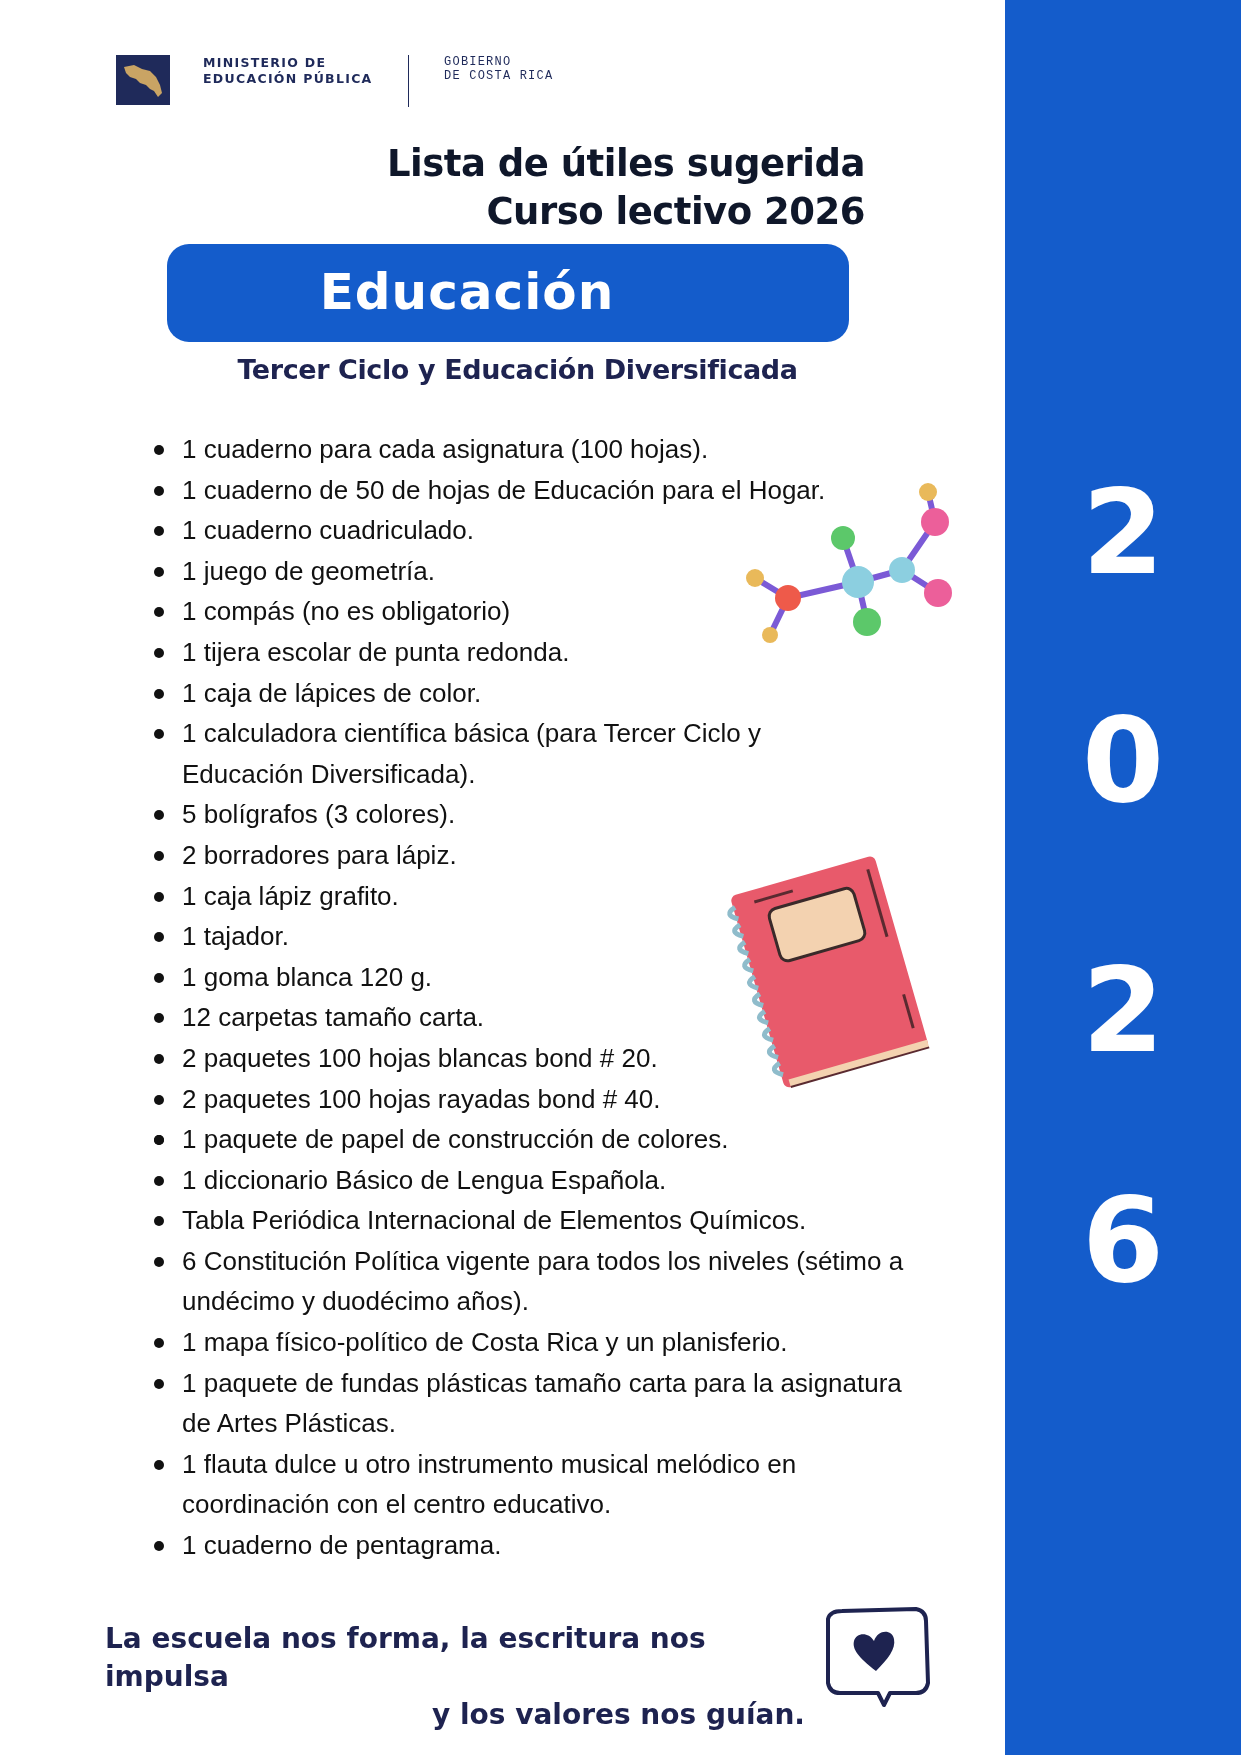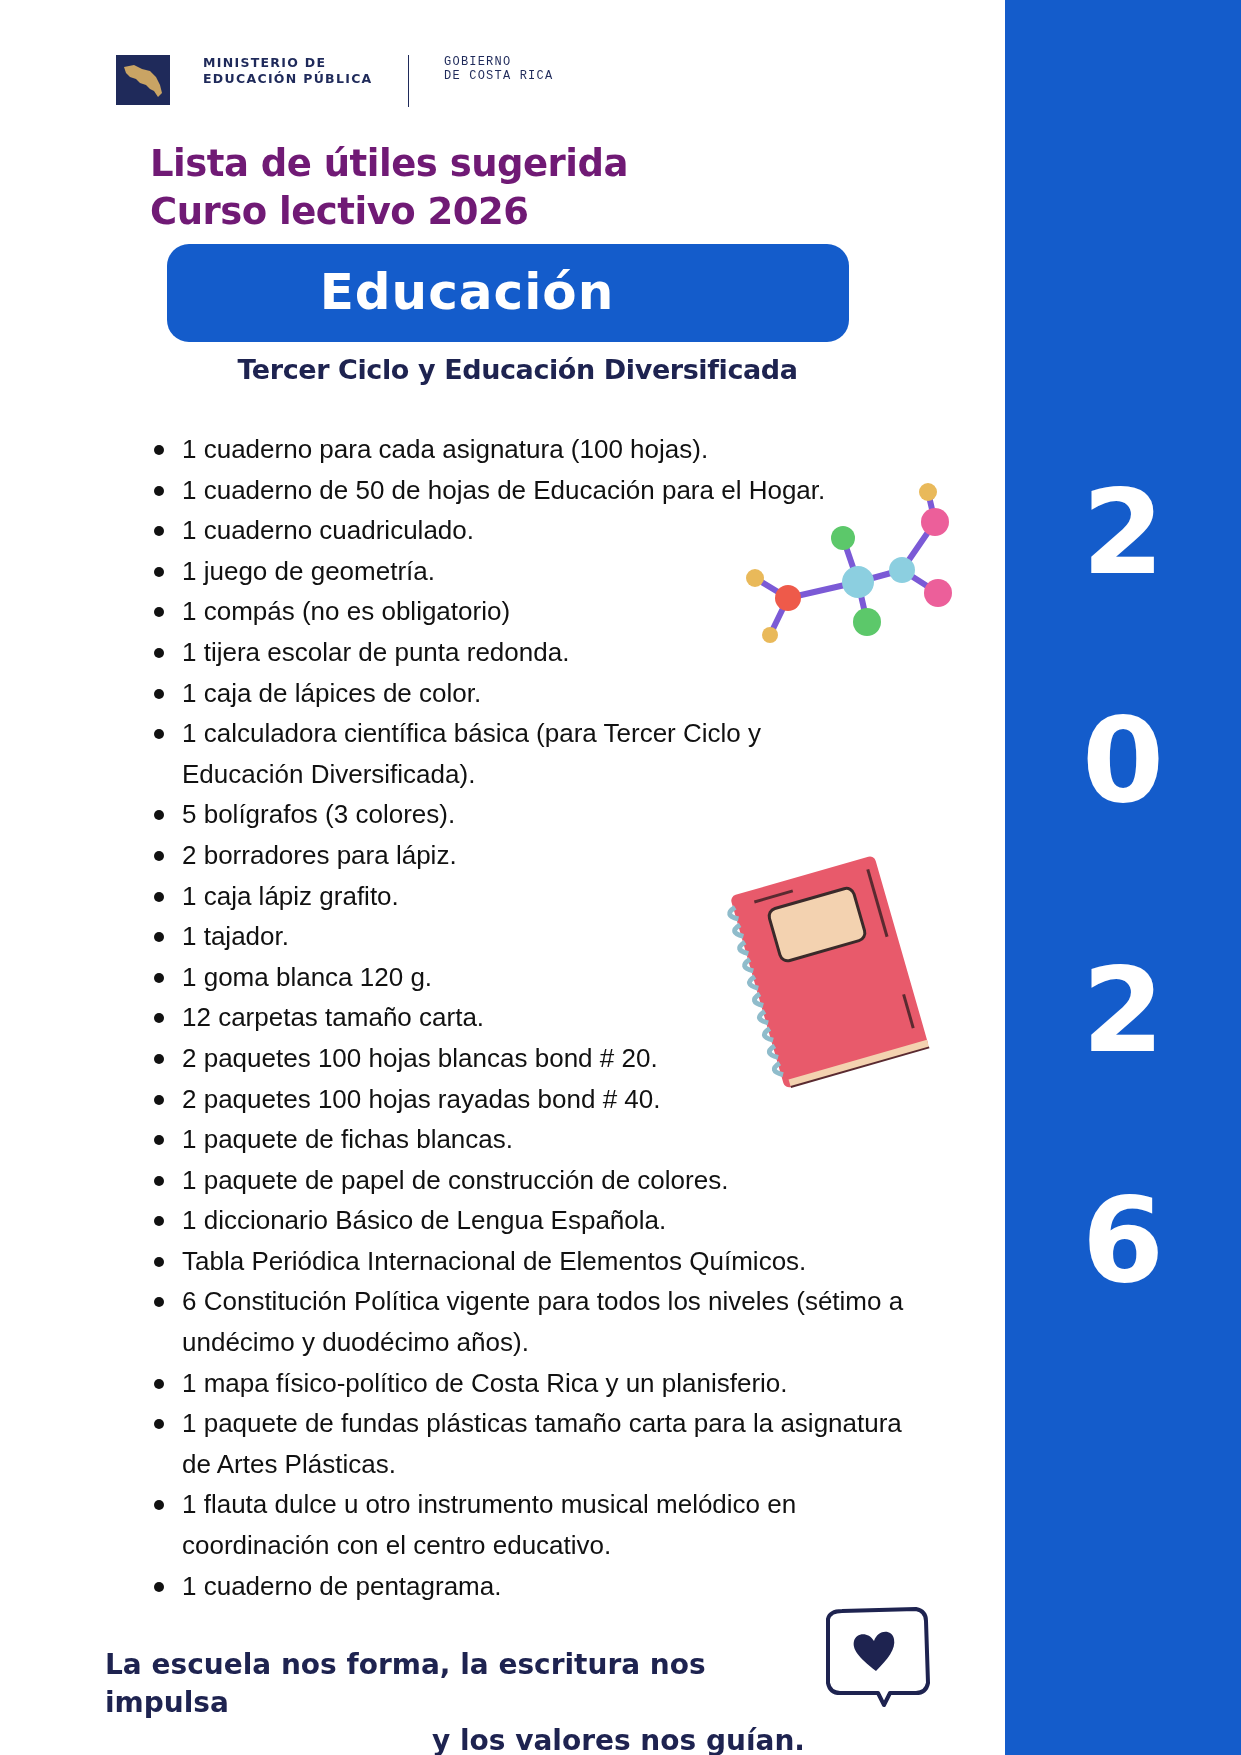--- a/index.html
+++ b/index.html
@@ -73,25 +73,25 @@
       font-size: 12px;
       line-height: 14px;
       letter-spacing: 1.2px;
       color: #1f2a5a;
     }
     
     .title {
       position: absolute;
       left: 150px;
       width: 715px;
-      text-align: left;
+      text-align: right;
       font-family: "DejaVu Sans", sans-serif;
       font-weight: bold;
       font-size: 37px;
-      color: #701a75;
+      color: #0f172a;
       letter-spacing: -0.5px;
     }
     .title.l1 { top: 142px; }
     .title.l2 { top: 190px; }
     .banner {
       position: absolute;
       left: 167px;
       top: 244px;
       width: 682px;
       height: 98px;
@@ -166,21 +166,21 @@
       position: absolute;
       left: 105px;
       top: 1620px;
       width: 700px;
       font-family: "DejaVu Sans", sans-serif;
       font-weight: bold;
       font-size: 28px;
       line-height: 38px;
       color: #1e2350;
     }
-    .slogan .s1 { display: block; text-align: left; margin-top: 26px; }
+    .slogan .s1 { display: block; text-align: left; }
     .slogan .s2 { display: block; text-align: right; }
     .bubble {
       position: absolute;
       left: 818px;
       top: 1605px;
     }
   </style>
 </head>
 <body>
 
@@ -227,21 +227,21 @@
   <li><span class="bullet"></span><span>1 caja de lápices de color.</span></li>
   <li style="max-width:700px"><span class="bullet"></span><span>1 calculadora científica básica (para Tercer Ciclo y Educación Diversificada).</span></li>
   <li><span class="bullet"></span><span>5 bolígrafos (3 colores).</span></li>
   <li><span class="bullet"></span><span>2 borradores para lápiz.</span></li>
   <li><span class="bullet"></span><span>1 caja lápiz grafito.</span></li>
   <li><span class="bullet"></span><span>1 tajador.</span></li>
   <li><span class="bullet"></span><span>1 goma blanca 120 g.</span></li>
   <li><span class="bullet"></span><span>12 carpetas tamaño carta.</span></li>
   <li><span class="bullet"></span><span>2 paquetes 100 hojas blancas bond # 20.</span></li>
   <li><span class="bullet"></span><span>2 paquetes 100 hojas rayadas bond # 40.</span></li>
-  <li><span class="bullet"></span><span>1 paquete de fichas blancas.</span></li>
+  <li><span class="bullet"></span></li>
   <li><span class="bullet"></span><span>1 paquete de papel de construcción de colores.</span></li>
   <li><span class="bullet"></span><span>1 diccionario Básico de Lengua Española.</span></li>
   <li><span class="bullet"></span><span>Tabla Periódica Internacional de Elementos Químicos.</span></li>
   <li><span class="bullet"></span><span>6 Constitución Política vigente para todos los niveles (sétimo a undécimo y duodécimo años).</span></li>
   <li><span class="bullet"></span><span>1 mapa físico-político de Costa Rica y un planisferio.</span></li>
   <li style="max-width:740px"><span class="bullet"></span><span>1 paquete de fundas plásticas tamaño carta para la asignatura de Artes Plásticas.</span></li>
   <li style="max-width:760px"><span class="bullet"></span><span>1 flauta dulce u otro instrumento musical melódico en coordinación con el centro educativo.</span></li>
   <li><span class="bullet"></span><span>1 cuaderno de pentagrama.</span></li>
 </ul>
 

